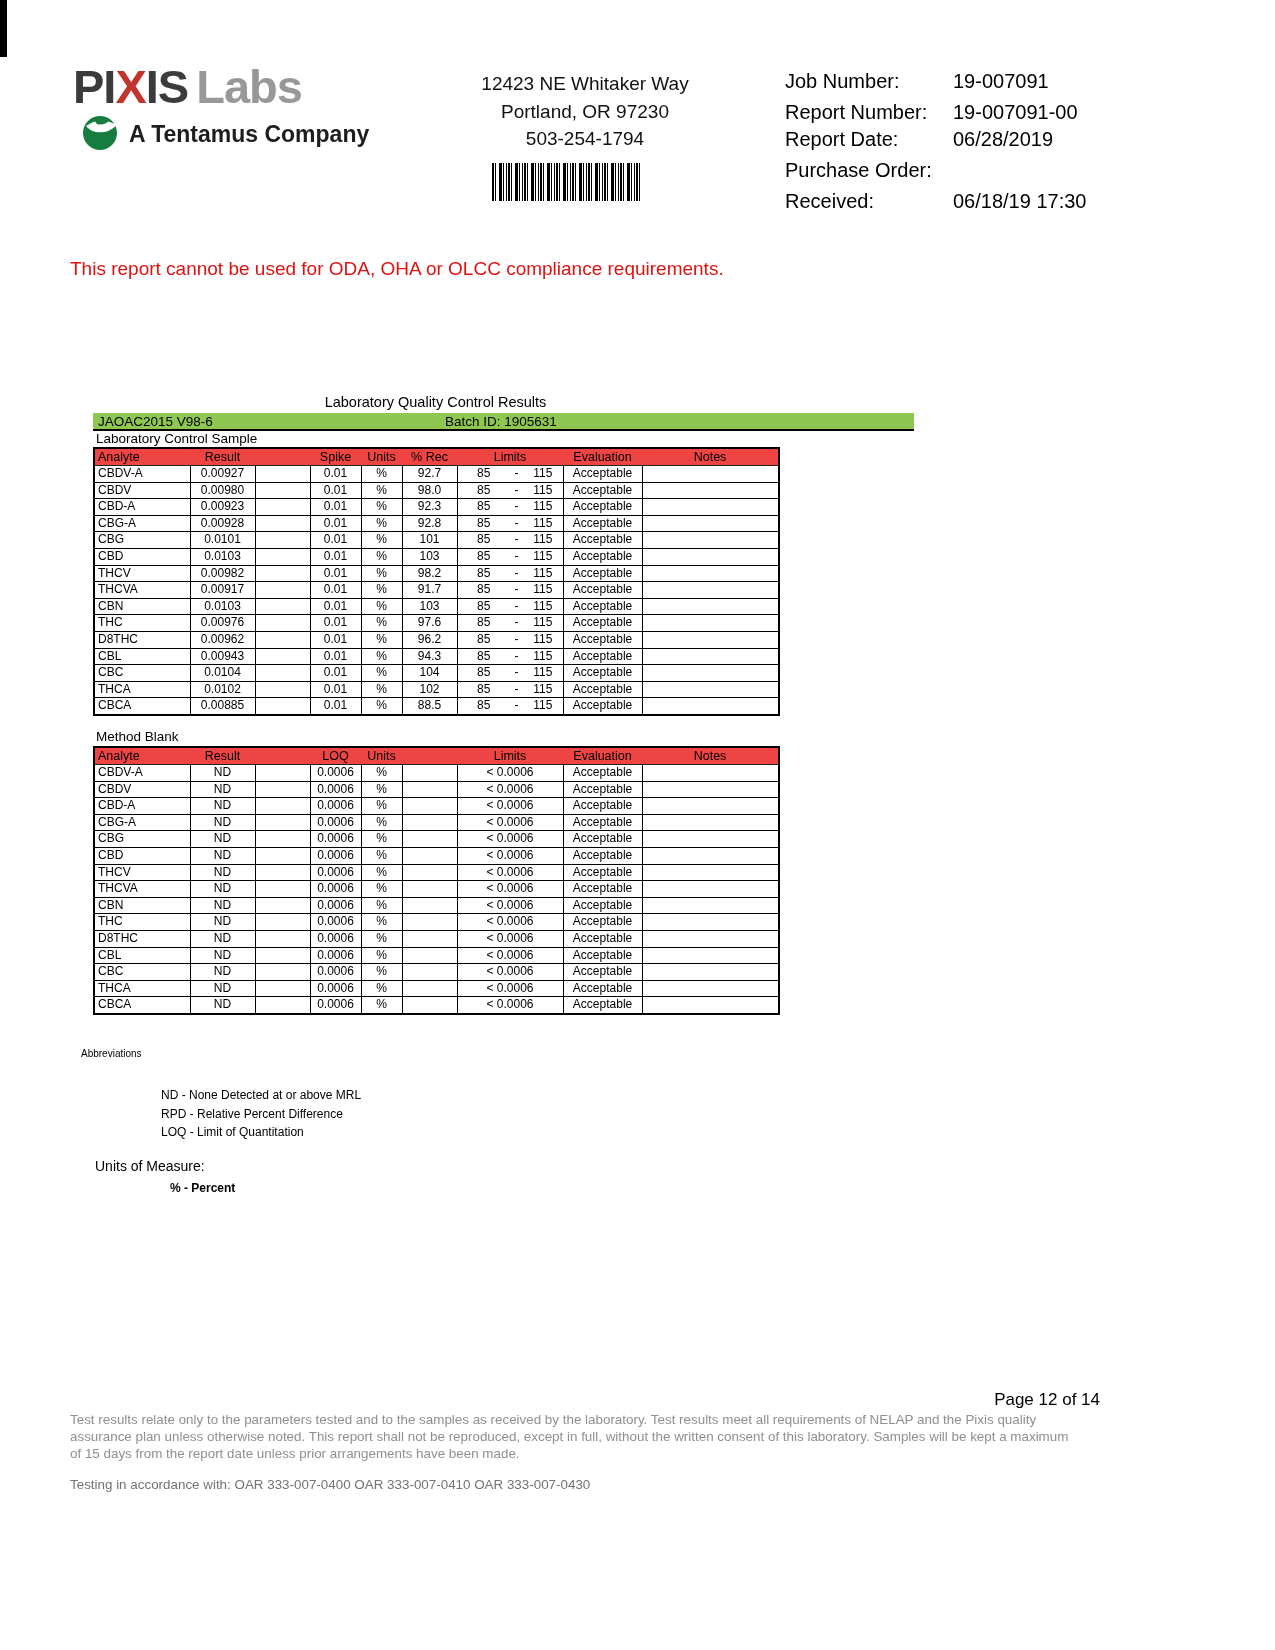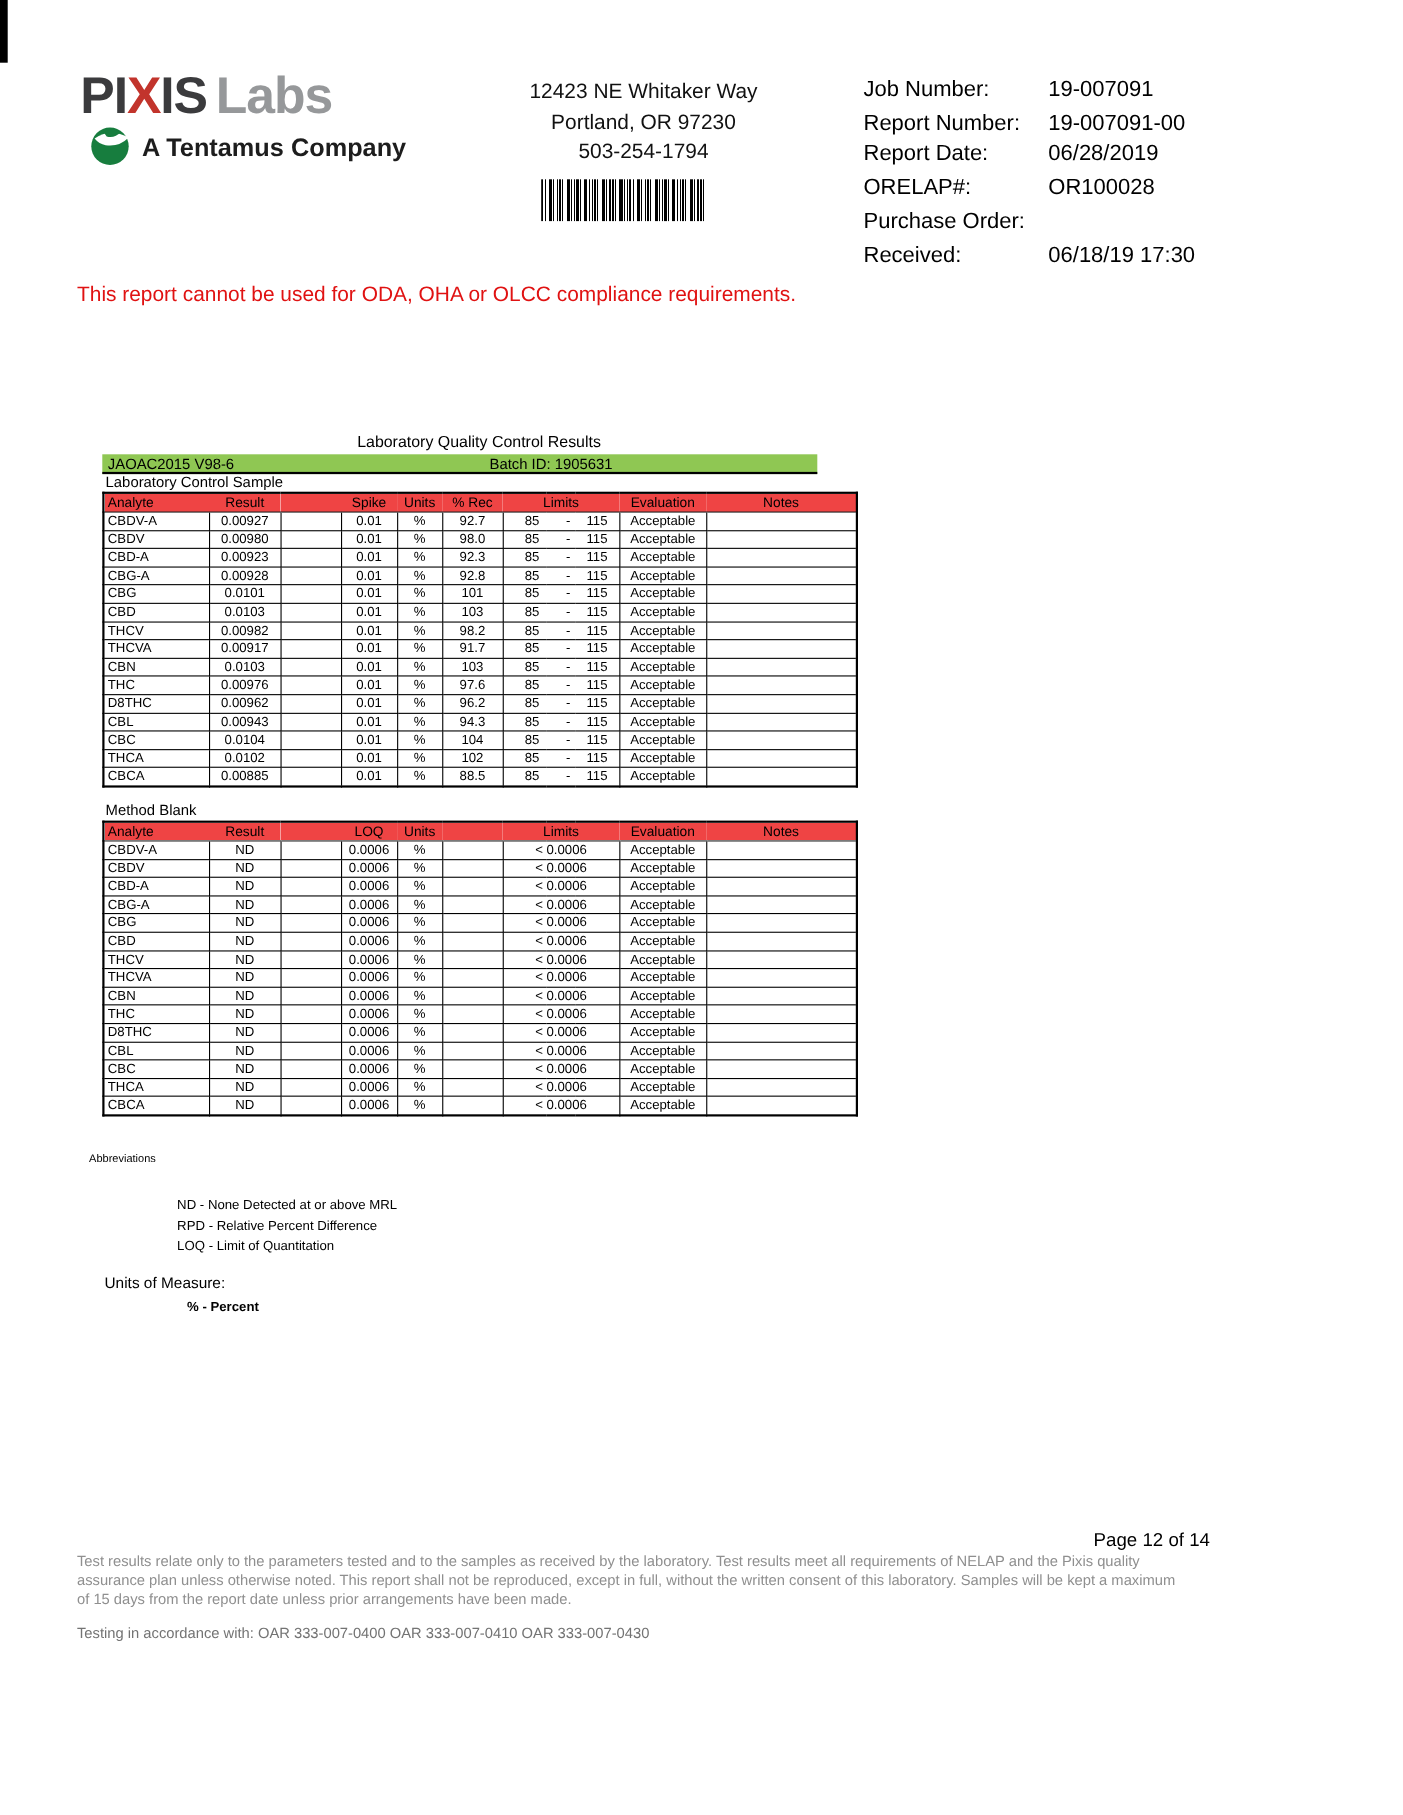--- a/index.html
+++ b/index.html
@@ -29,21 +29,21 @@
   
   .jobinfo{left:785px;top:70px;width:420px;}
   .jobinfo .row{display:flex;margin-bottom:8px;line-height:23px;}
   .jobinfo .lbl{width:168px;font-size:20px;font-weight:normal;flex:none;}
   .jobinfo .val{font-size:20px;}
 
   .notice{left:70px;top:258px;font-size:19px;color:#e01212;}
 
   
   .qc-title{left:93px;top:394px;width:685px;text-align:center;font-size:14.5px;}
-  .method-bar{left:93px;top:413px;width:650px;height:18px;background:#8fc753;
+  .method-bar{left:93px;top:413px;width:821px;height:18px;background:#8fc753;
               border-bottom:2px solid #000;box-sizing:border-box;font-size:13.5px;line-height:16px;}
   .method-bar .mname{position:absolute;left:5px;top:1px;}
   .method-bar .mbatch{position:absolute;left:352px;top:1px;}
   .sec-label{font-size:13.5px;}
   .lcs-label{left:96px;top:431px;}
   .mb-label{left:96px;top:729px;}
 
   table.qctable{border-collapse:collapse;table-layout:fixed;width:685px;font-size:12px;
                 border:2px solid #000;}
   .lcs-table{left:93px;top:447px;}
@@ -101,24 +101,20 @@
       <span class="lbl">Job Number:</span>
       <span class="val">19-007091</span>
     </div>
     <div class="row" style="margin-bottom:4px;">
       <span class="lbl">Report Number:</span>
       <span class="val">19-007091-00</span>
     </div>
     <div class="row">
       <span class="lbl">Report Date:</span>
       <span class="val">06/28/2019</span>
-    </div>
-    <div class="row">
-      <span class="lbl">ORELAP#:</span>
-      <span class="val">OR100028</span>
     </div>
     <div class="row">
       <span class="lbl" style="width:200px;">Purchase Order:</span>
       <span class="val"></span>
     </div>
     <div class="row">
       <span class="lbl">Received:</span>
       <span class="val">06/18/19  17:30</span>
     </div>
   </div>

